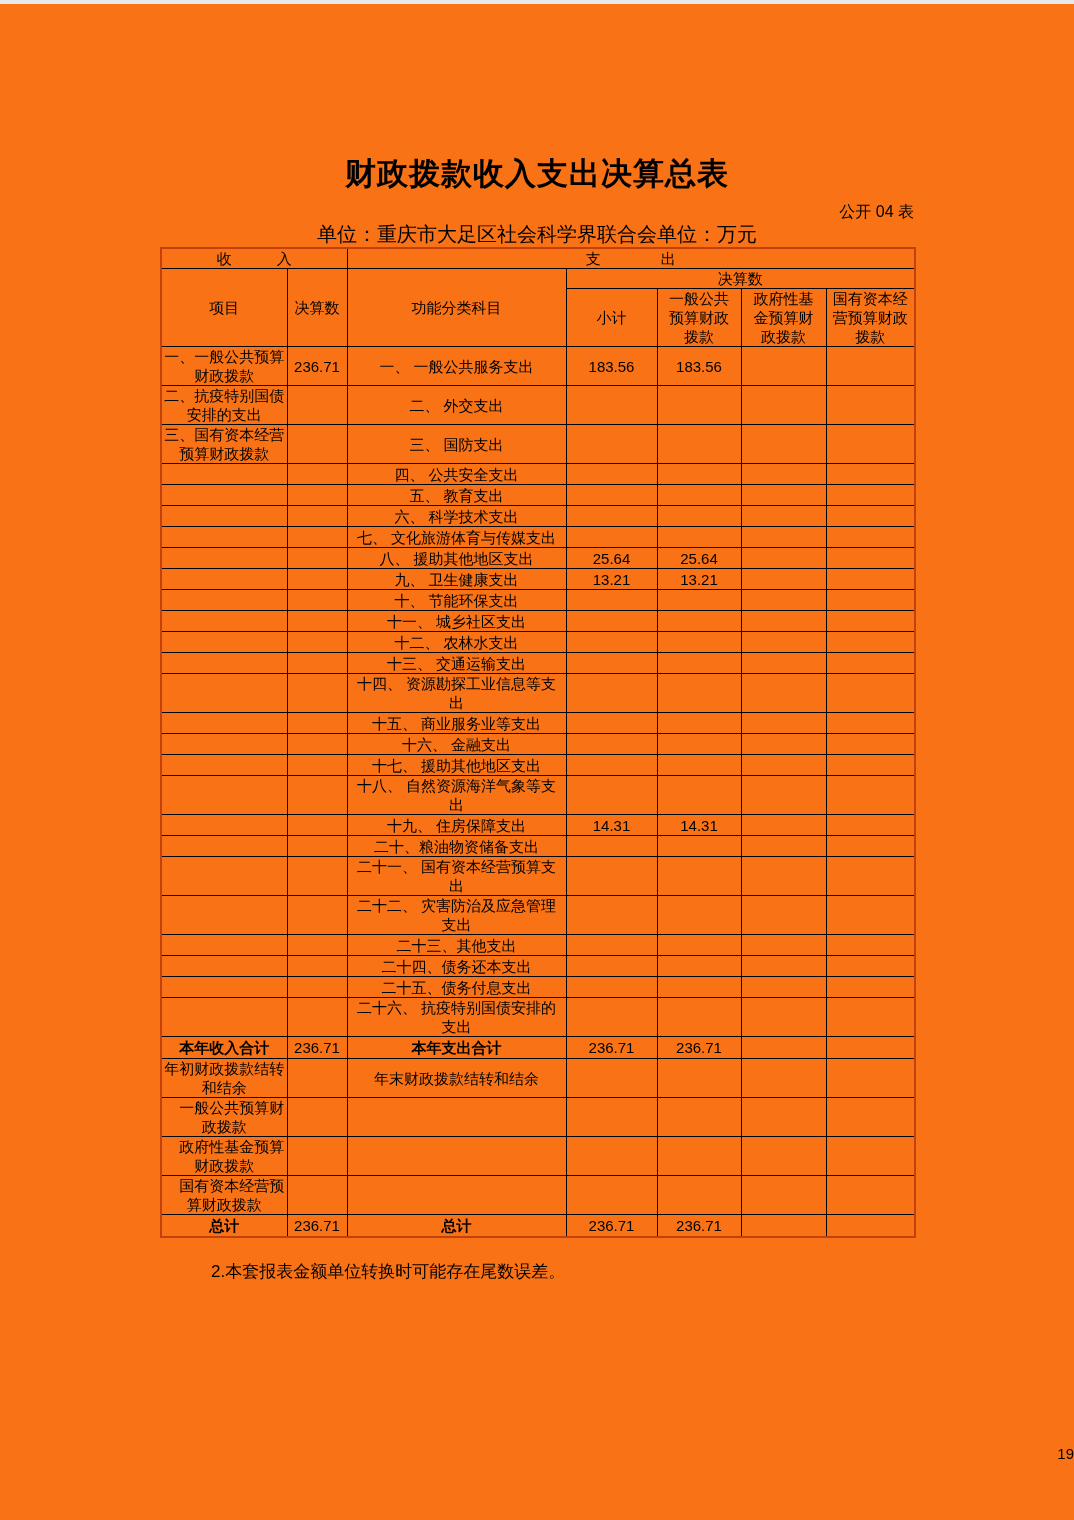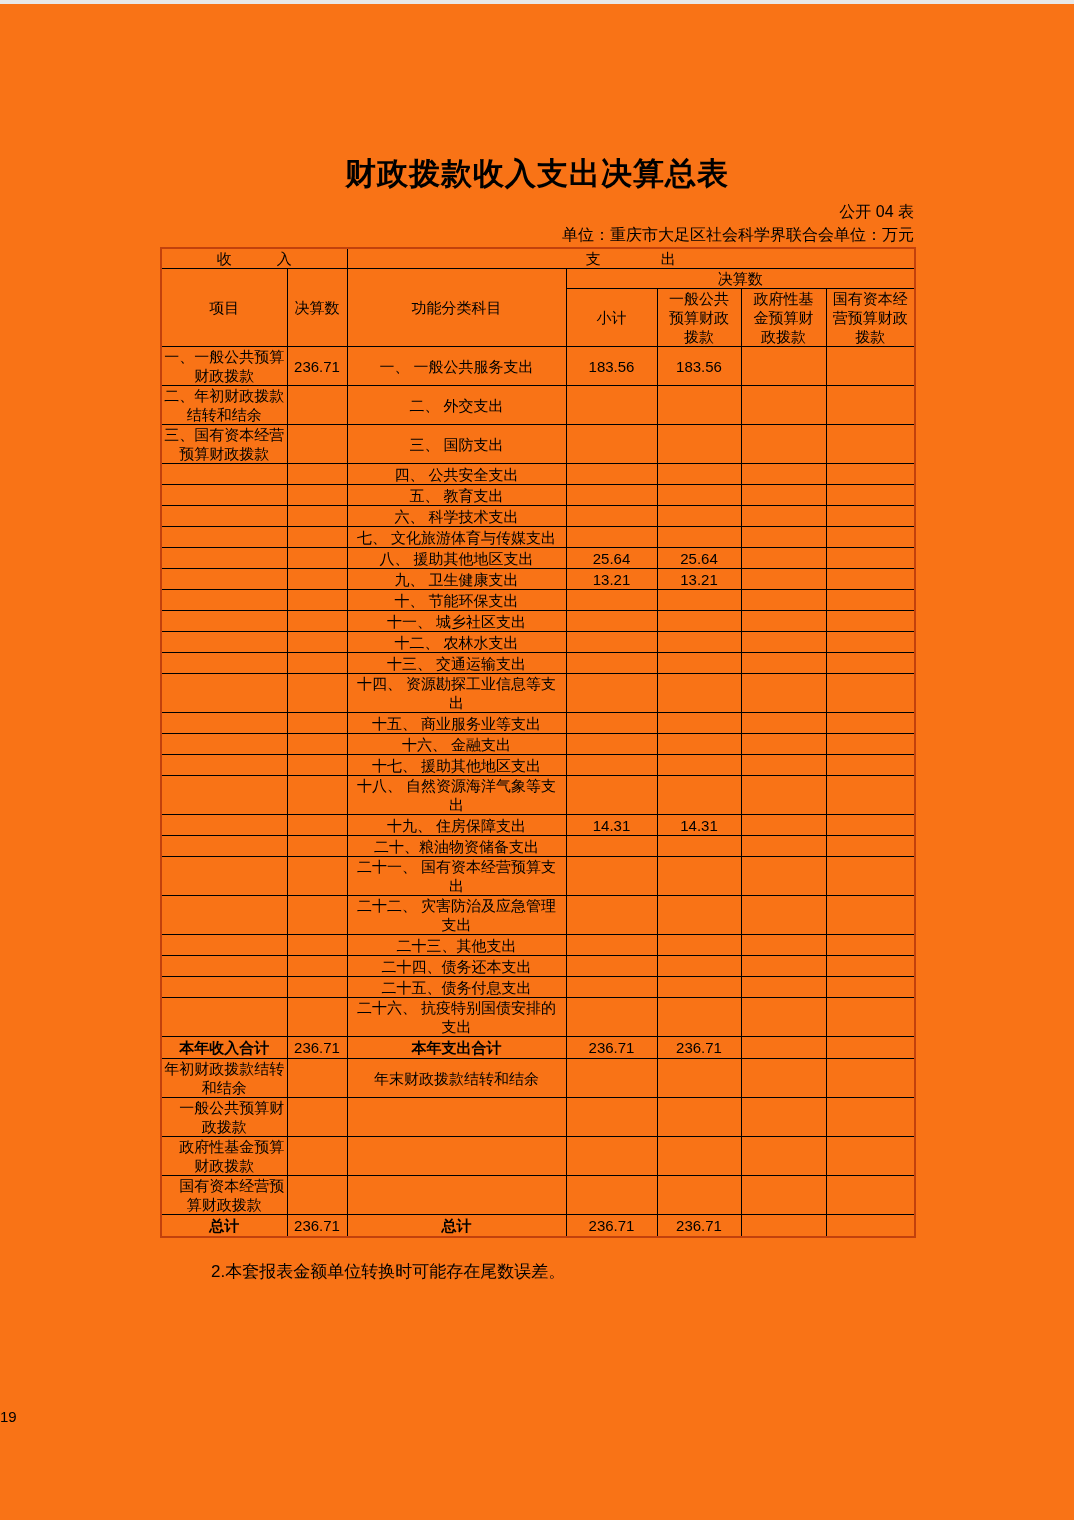--- a/index.html
+++ b/index.html
@@ -26,22 +26,22 @@
     line-height:36px;
   }
   .form-label {
     text-align:right;
     font-size:16px;
     line-height:18px;
     margin-top:11px;
   }
   .unit-row {
     display:flex;
-    justify-content:flex-end;
-    font-size:16px;
+    justify-content:center;
+    font-size:20px;
     line-height:19px;
     margin-top:4px;
     margin-bottom:3px;
   }
   table.main {
     width:754px;
     border-collapse:collapse;
     table-layout:fixed;
     border:2px solid #c2410c;
     font-size:15px;
@@ -69,23 +69,23 @@
   tr.row-total td.cell-item,
   tr.row-total td.cell-exp { text-align:center; font-weight:bold; }
   .notes {
     margin-top:13px;
     font-size:17px;
     line-height:41px;
   }
   .note-line-2 { margin-left:51px; }
   .page-number {
     position:absolute;
-    left:0; top:1404px;
+    left:0; top:1441px;
     width:100%;
-    text-align:left;
+    text-align:right;
     font-size:15px;
   }
 </style>
 </head>
 <body>
 
 <div class="page">
   <div class="content">
 
     <div class="doc-title">财政拨款收入支出决算总表</div>
@@ -135,21 +135,21 @@
           <tr class="row-tall">
             <td class="cell-item">一、一般公共预算财政拨款</td>
             <td class="cell-val">236.71</td>
             <td class="cell-exp">一、 一般公共服务支出</td>
             <td class="num">183.56</td>
             <td class="num">183.56</td>
             <td class="num"></td>
             <td class="num"></td>
           </tr>
           <tr class="row-tall">
-            <td class="cell-item">二、年初财政拨款结转和结余</td>
+            <td class="cell-item">二、抗疫特别国债安排的支出</td>
             <td class="cell-val"></td>
             <td class="cell-exp">二、 外交支出</td>
             <td class="num"></td>
             <td class="num"></td>
             <td class="num"></td>
             <td class="num"></td>
           </tr>
           <tr class="row-tall">
             <td class="cell-item">三、国有资本经营预算财政拨款</td>
             <td class="cell-val"></td>

